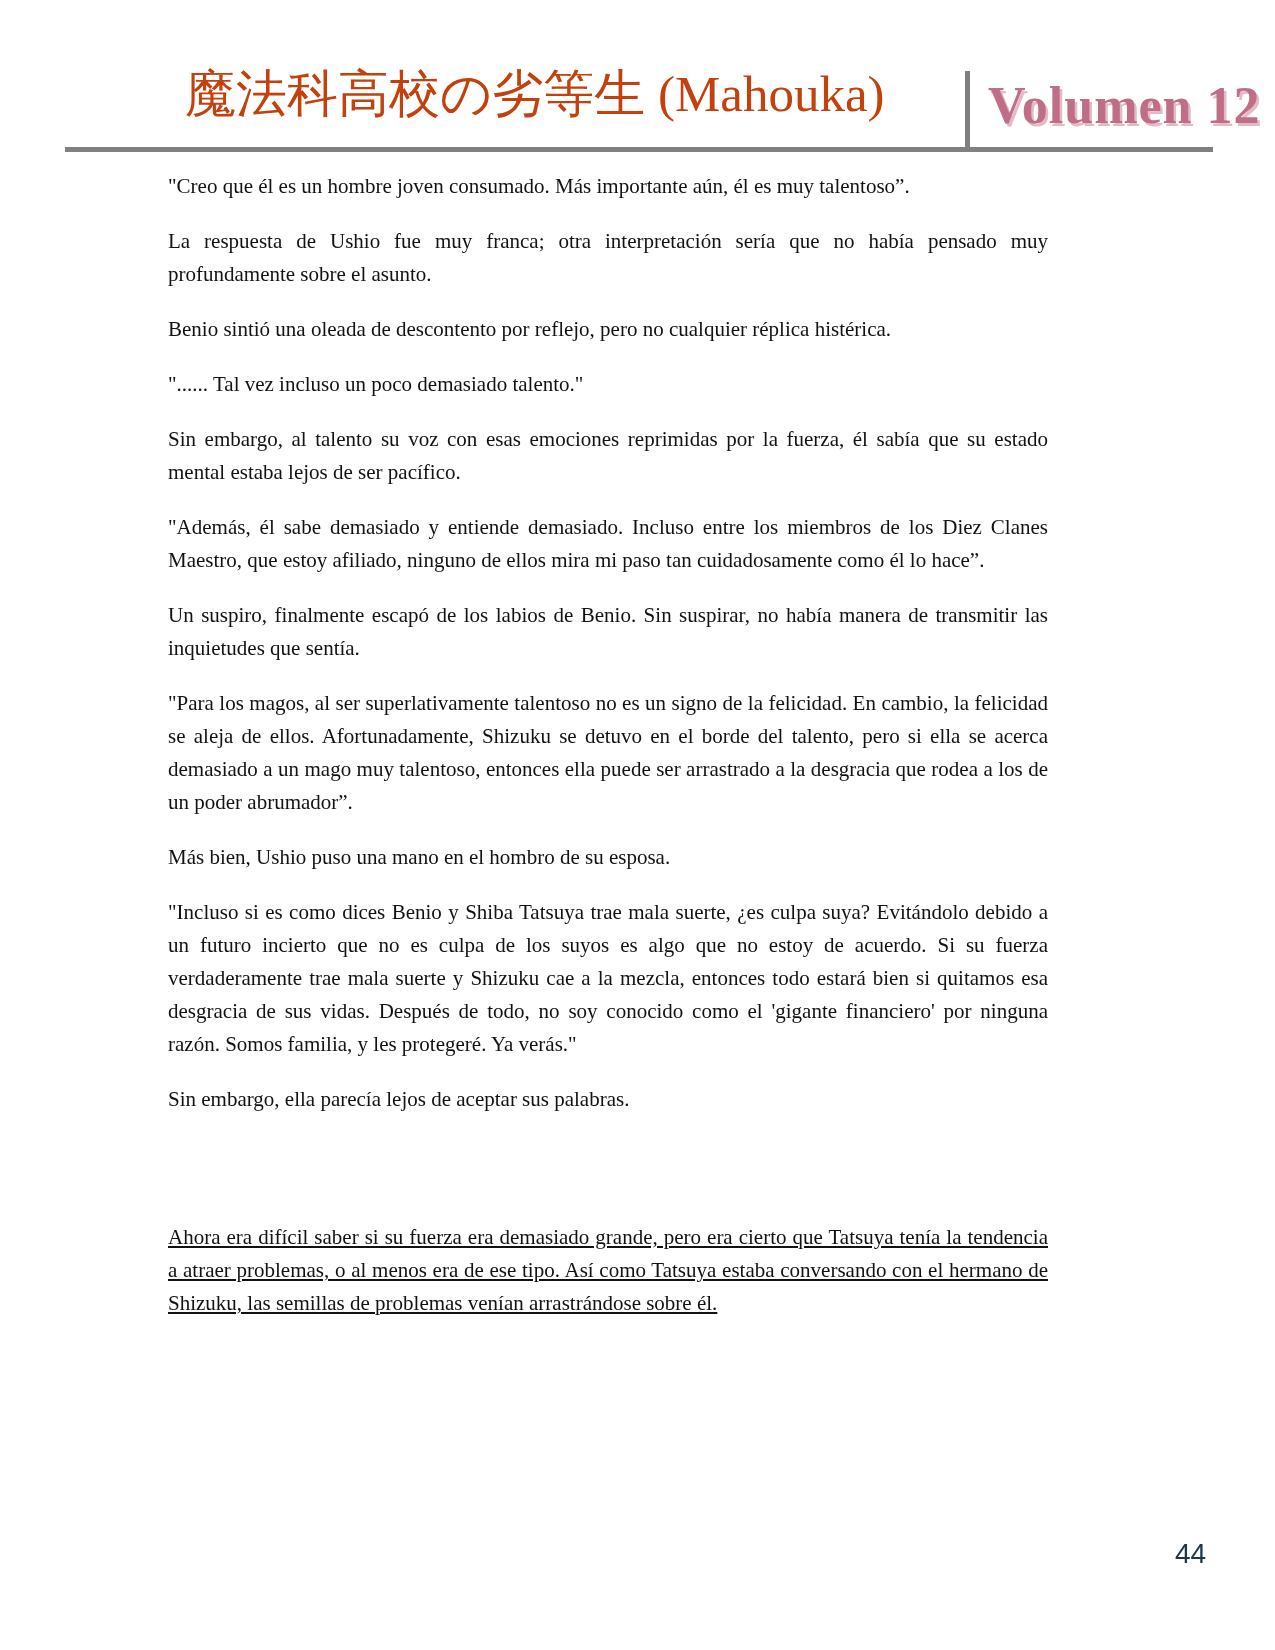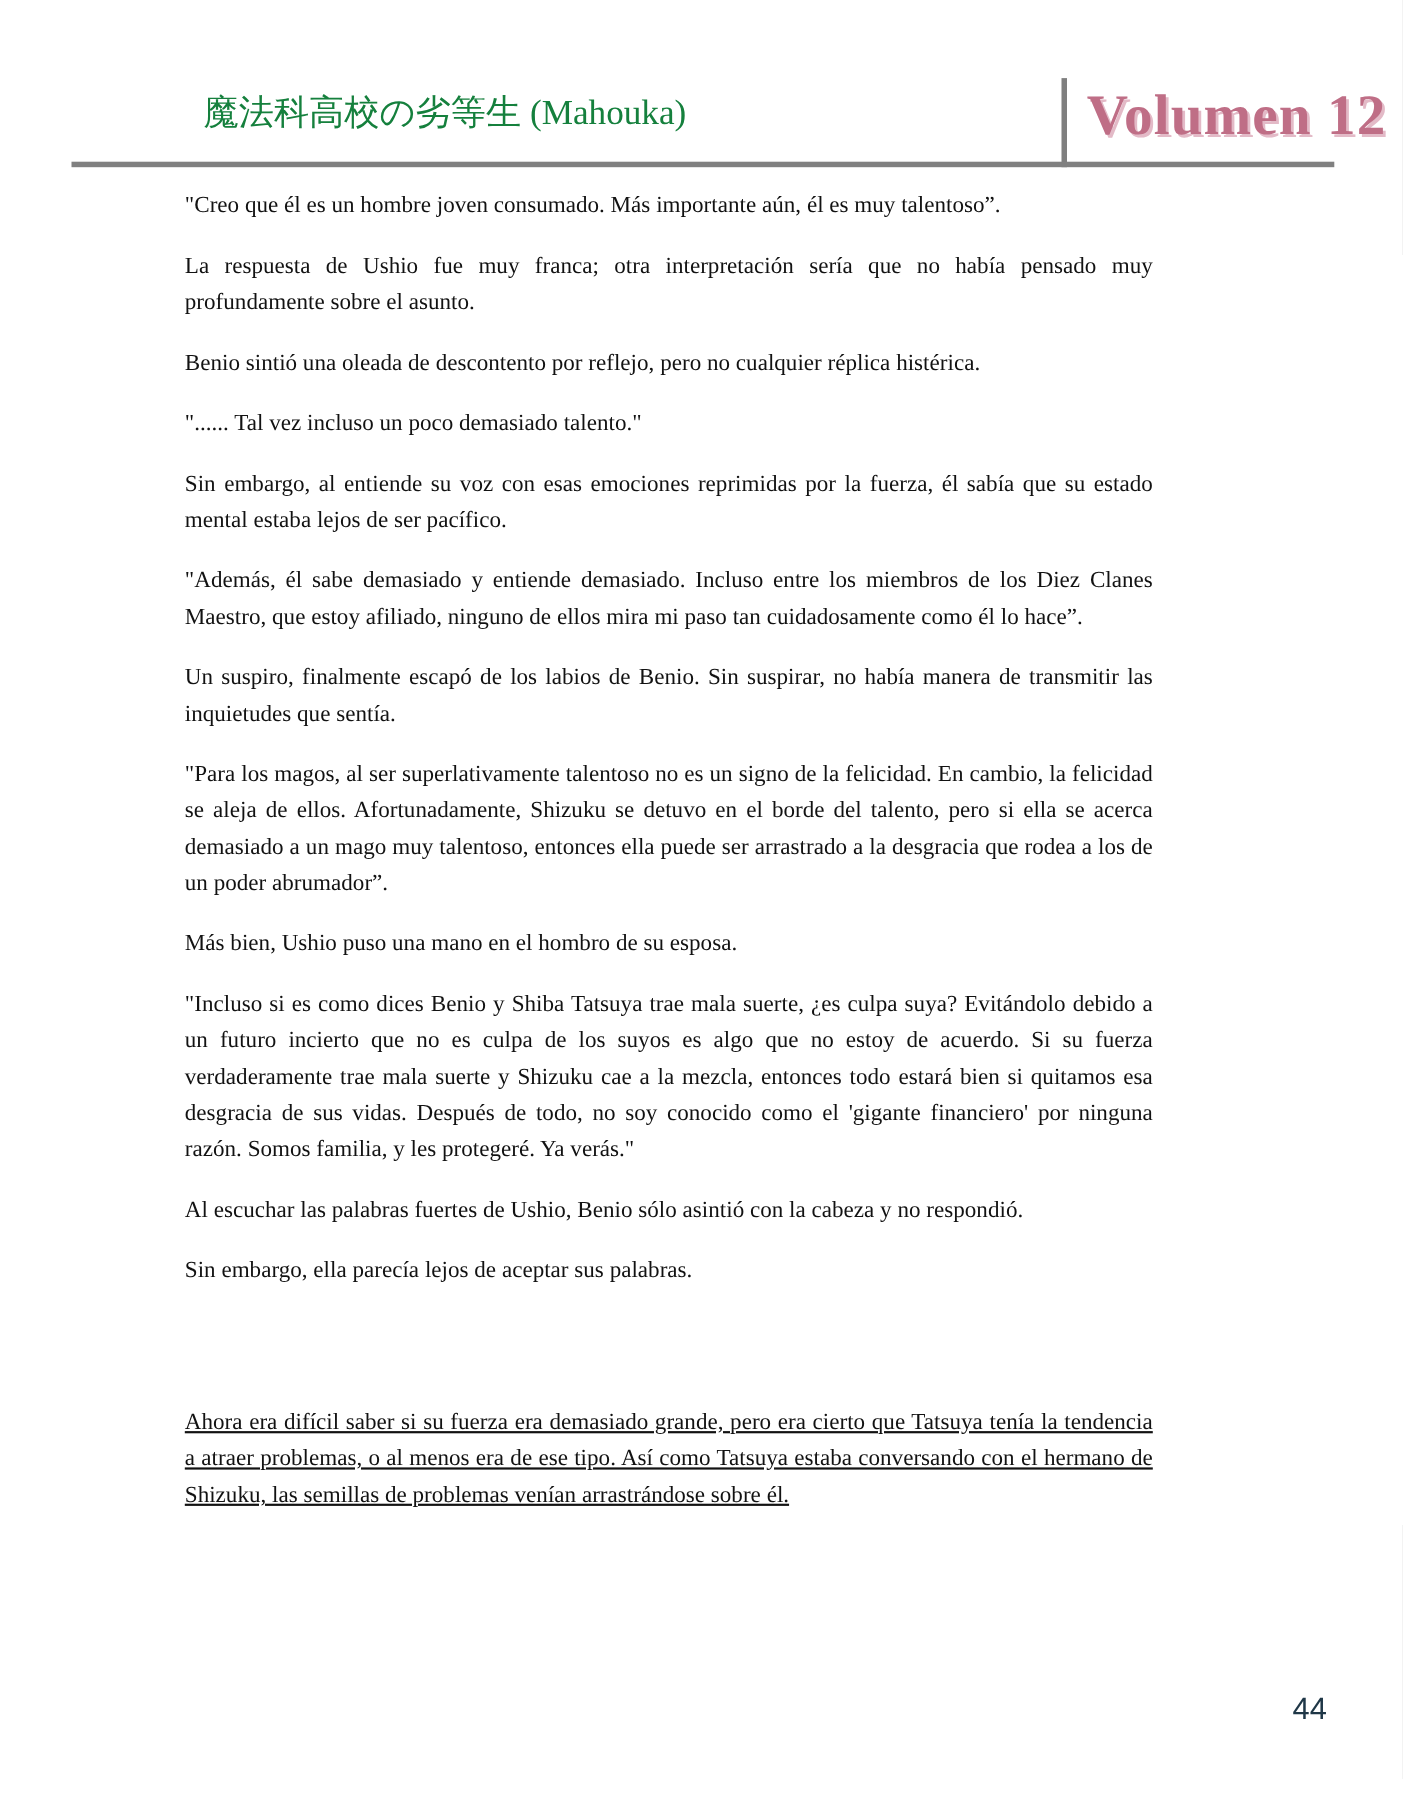--- a/index.html
+++ b/index.html
@@ -12,26 +12,25 @@
     font-family: "Liberation Serif", serif;
     color: #121212;
     overflow: hidden;
   }
 
   
   .doc-title {
     position: absolute;
     left: 185px;
     top: 66px;
-    font-size: 32px;
+    font-size: 51px;
     line-height: 1.1;
-    color: #15803d;
+    color: #c2410c;
     white-space: nowrap;
     font-family: "Liberation Serif", serif;
-    margin-top: 19px;
   }
   .v-divider {
     position: absolute;
     left: 965px;
     top: 71px;
     width: 5px;
     height: 81px;
     background: #7f7f7f;
   }
   .volume-label {
@@ -94,26 +93,25 @@
 
   <div class="volume-label">Volumen 12</div>
 
   <div class="h-rule"></div>
 
   <div class="content">
     <p>"Creo que él es un hombre joven consumado. Más importante aún, él es muy talentoso”.</p>
     <p>La respuesta de Ushio fue muy franca; otra interpretación sería que no había pensado muy profundamente sobre el asunto.</p>
     <p>Benio sintió una oleada de descontento por reflejo, pero no cualquier réplica histérica.</p>
     <p>"...... Tal vez incluso un poco demasiado talento."</p>
-    <p>Sin embargo, al entiende su voz con esas emociones reprimidas por la fuerza, él sabía que su estado mental estaba lejos de ser pacífico.</p>
+    <p>Sin embargo, al talento su voz con esas emociones reprimidas por la fuerza, él sabía que su estado mental estaba lejos de ser pacífico.</p>
     <p>"Además, él sabe demasiado y entiende demasiado. Incluso entre los miembros de los Diez Clanes Maestro, que estoy afiliado, ninguno de ellos mira mi paso tan cuidadosamente como él lo hace”.</p>
     <p>Un suspiro, finalmente escapó de los labios de Benio. Sin suspirar, no había manera de transmitir las inquietudes que sentía.</p>
     <p>"Para los magos, al ser superlativamente talentoso no es un signo de la felicidad. En cambio, la felicidad se aleja de ellos. Afortunadamente, Shizuku se detuvo en el borde del talento, pero si ella se acerca demasiado a un mago muy talentoso, entonces ella puede ser arrastrado a la desgracia que rodea a los de un poder abrumador”.</p>
     <p>Más bien, Ushio puso una mano en el hombro de su esposa.</p>
     <p>"Incluso si es como dices Benio y Shiba Tatsuya trae mala suerte, ¿es culpa suya? Evitándolo debido a un futuro incierto que no es culpa de los suyos es algo que no estoy de acuerdo. Si su fuerza verdaderamente trae mala suerte y Shizuku cae a la mezcla, entonces todo estará bien si quitamos esa desgracia de sus vidas. Después de todo, no soy conocido como el 'gigante financiero' por ninguna razón. Somos familia, y les protegeré. Ya verás."</p>
-    <p>Al escuchar las palabras fuertes de Ushio, Benio sólo asintió con la cabeza y no respondió.</p>
     <p>Sin embargo, ella parecía lejos de aceptar sus palabras.</p>
     <p class="scene-break">Ahora era difícil saber si su fuerza era demasiado grande, pero era cierto que Tatsuya tenía la tendencia a atraer problemas, o al menos era de ese tipo. Así como Tatsuya estaba conversando con el hermano de Shizuku, las semillas de problemas venían arrastrándose sobre él.</p>
   </div>
 
   <div class="page-number">44</div>
 
 </div>
 
 </body></html>

